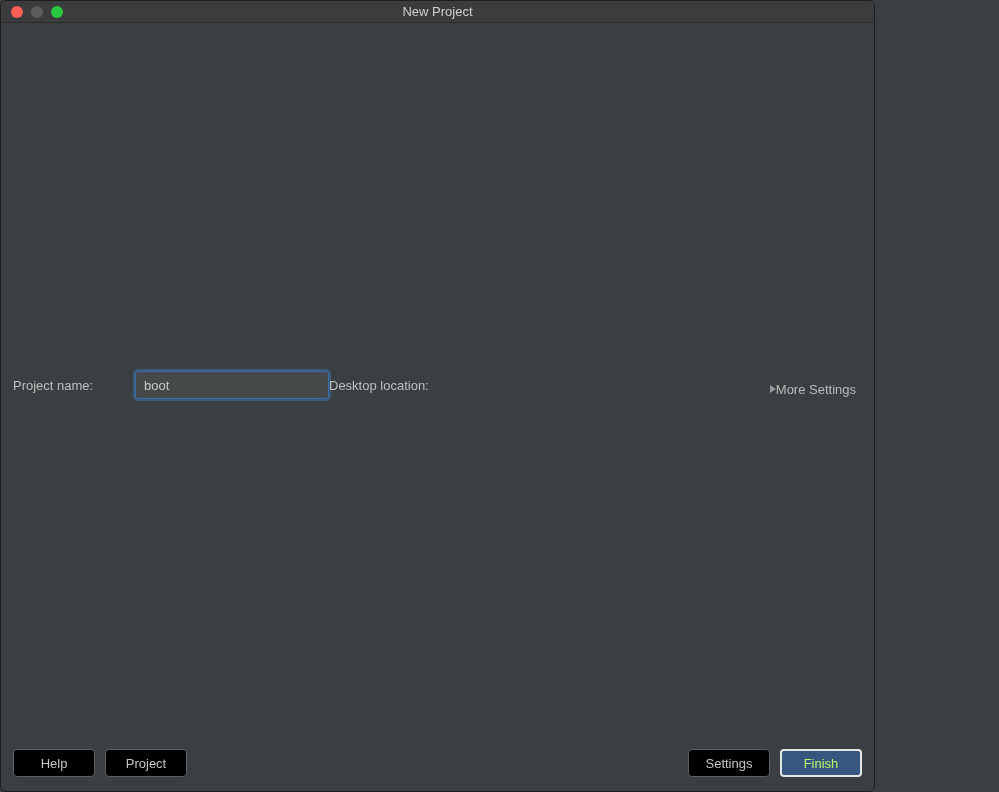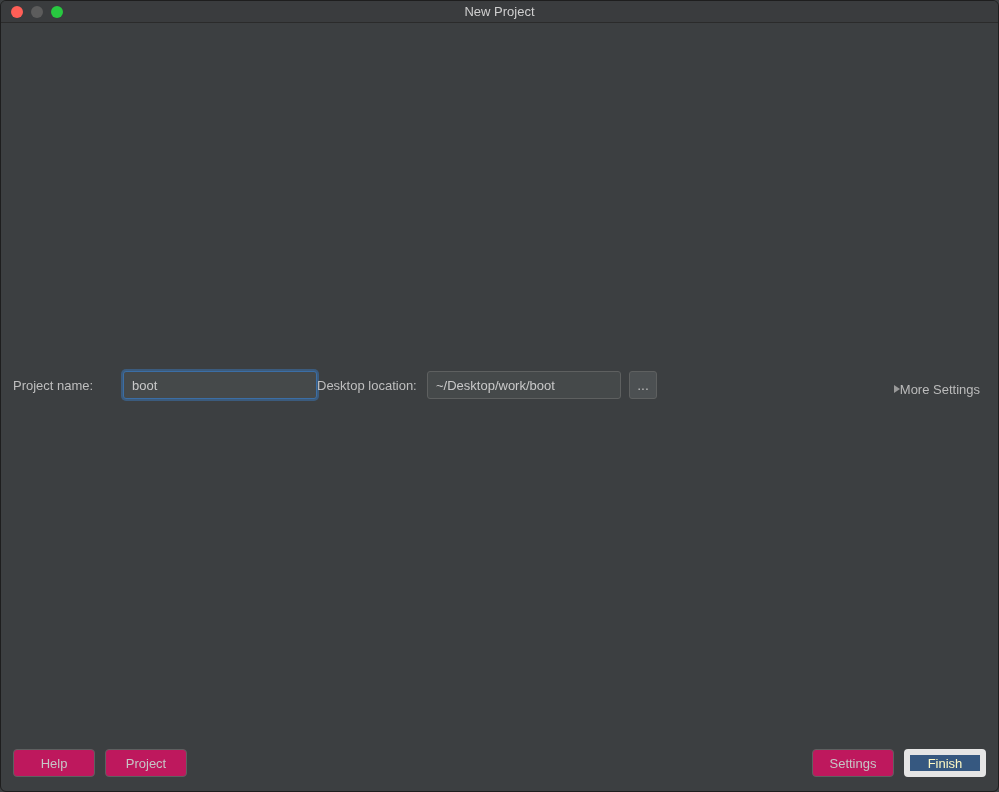--- a/index.html
+++ b/index.html
@@ -6,21 +6,21 @@
   html, body {
     margin: 0; padding: 0;
     width: 999px; height: 792px;
     background: #3c3f41;
     font-family: -apple-system, "Helvetica Neue", Arial, sans-serif;
     font-size: 13px;
     color: #bbbbbb;
     overflow: hidden;
   }
   .window {
-    width: 999px; height: 792px;
+    width: 875px; height: 792px;
     display: flex;
     flex-direction: column;
     background: #3c3f41;
     border: 1px solid #1e1e1e;
     border-radius: 6px;
     overflow: hidden;
   }
   .titlebar {
     height: 22px;
     background: #3a3c3e;
@@ -79,20 +79,21 @@
     border: 1px solid #5e6060;
     border-radius: 3px;
     color: #c9c9c9;
     padding: 0 8px;
     font-size: 13px;
     outline: none;
   }
   .text-input.focused {
     border: 1px solid #3b6ea5;
     box-shadow: 0 0 0 2px rgba(59,110,165,0.6);
+    margin-left: 12px;
   }
   .browse-btn {
     width: 28px; height: 28px;
     background: #4c5052;
     border: 1px solid #5e6060;
     border-radius: 3px;
     color: #bbbbbb;
     display: flex;
     align-items: center;
     justify-content: center;
@@ -127,34 +128,34 @@
     display: flex;
     align-items: center;
     padding: 0 12px 14px 12px;
     gap: 10px;
   }
   .button-bar .gap { flex: 1; }
   .btn {
     min-width: 82px;
     height: 28px;
     padding: 0 14px;
-    background: #be185d;
+    background: #000000;
     border: 1px solid #5e6060;
     border-radius: 4px;
     color: #c6c6c6;
     font-size: 13px;
     display: inline-flex;
     align-items: center;
     justify-content: center;
     cursor: pointer;
   }
   .btn.primary {
     background: #365880;
-    border: 6px solid #e5e5e5;
-    color: #fef9c3;
+    border: 2px solid #e5e5e5;
+    color: #bef264;
   }
 </style>
 </head>
 <body>
 
 <div class="window">
 
   <div class="titlebar">
     <div class="traffic-lights">
       <div class="tl close-btn"></div>
@@ -168,26 +169,20 @@
 
     <div class="form-row">
       <div class="form-label">Project name:</div>
       <div class="field-wrap">
         <input type="text" class="text-input focused" value="boot" style="">
       </div>
     </div>
 
     <div class="form-row">
       <div class="form-label">Desktop location:</div>
-      <div class="field-wrap">
-        <input type="text" class="text-input" value="~/Desktop/work/boot" style="">
-        <div class="browse-btn">
-          <span>...</span>
-        </div>
-      </div>
     </div>
 
     <div class="spacer"></div>
 
     <div class="more-settings-row">
       <div class="disclosure"></div>
       <span>More Settings</span>
       <div class="more-line"></div>
     </div>
 

